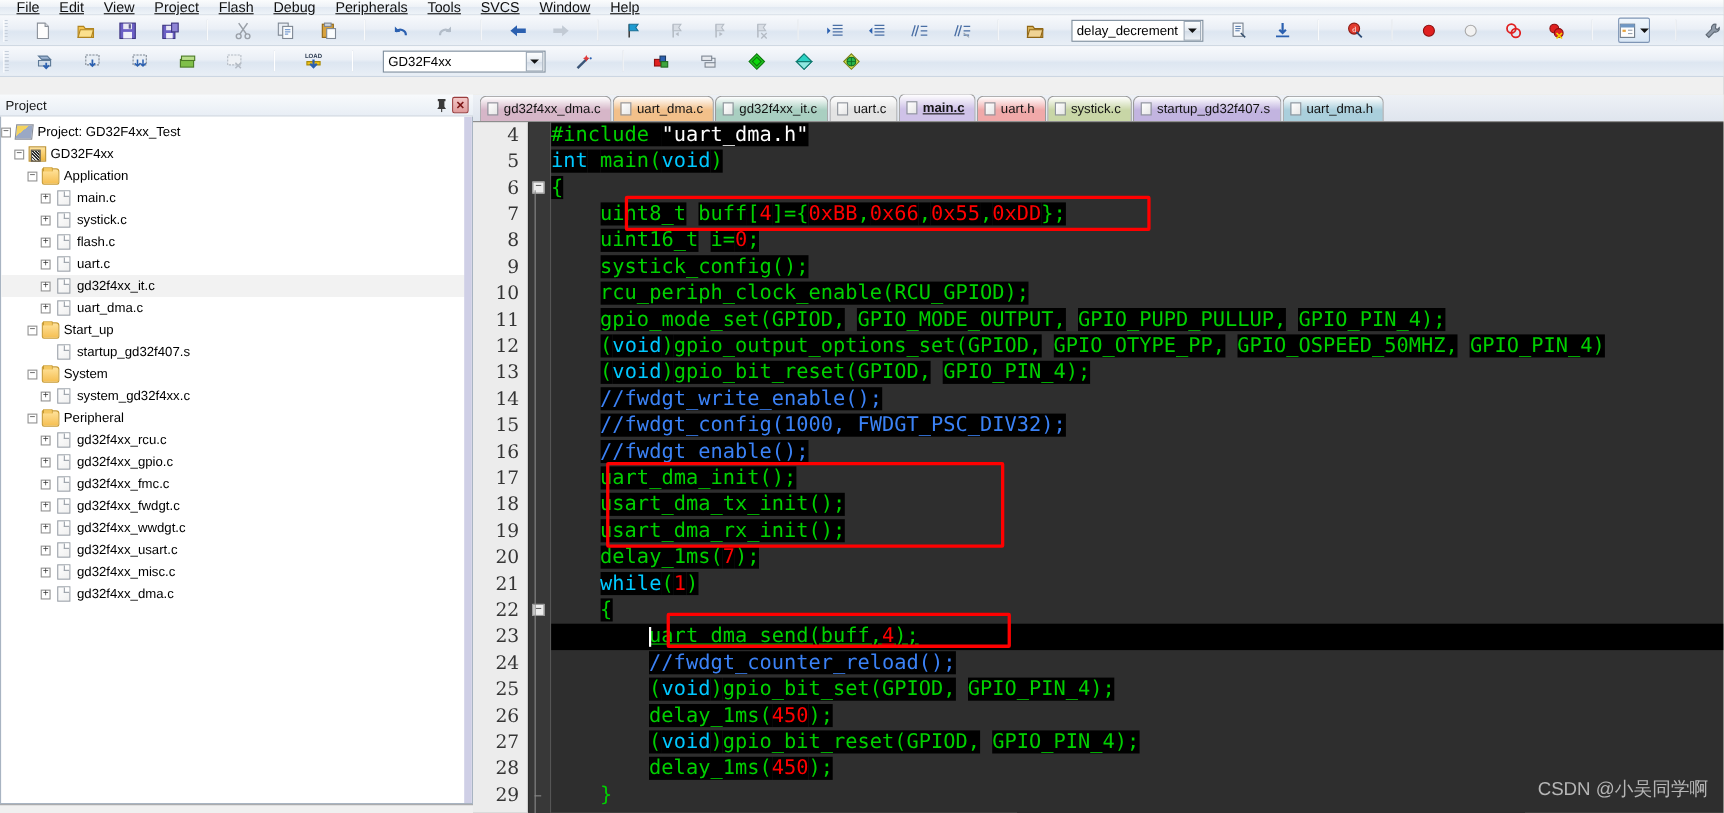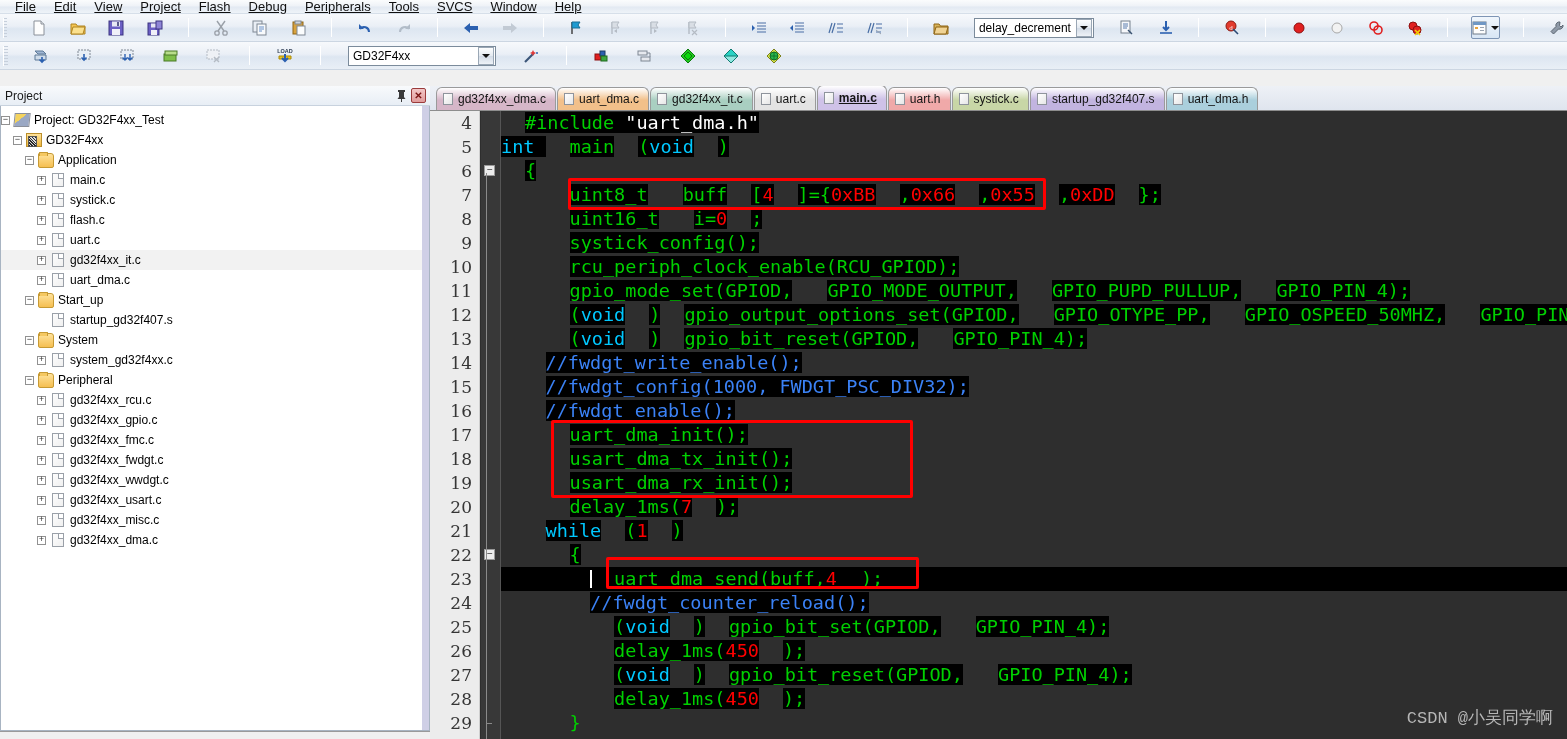--- a/index.html
+++ b/index.html
@@ -182,21 +182,21 @@
   }
   .codearea{ position:absolute; left:71px; top:0; right:0; bottom:0; overflow:hidden; }
   .cline{
     height:24px; line-height:24px;
     font-size:18.5px; white-space:pre;
     font-family:"DejaVu Sans Mono","Liberation Mono",monospace;
     letter-spacing:0px;
   }
   .cline span{ }
   .hl{ background:#000; }
-  .g{ color:#00d000;margin-left:24px; }
+  .g{ color:#00d000; }
   .kw{ color:#00c8ff; }
   .num{ color:#ff0000; }
   .str{ color:#ffffff; }
   .cmt{ color:#3b82f6; }
   .plain{ color:#e8e8e8; }
 
   .foldbox{
     position:absolute; width:11px;height:11px;
     border:1px solid #9a9a9a; background:#ececec; color:#333;
     font-size:10px; line-height:9px; text-align:center;
@@ -205,21 +205,21 @@
   .foldline{ position:absolute; width:1px; background:#8a8a8a; left:5px; }
   .foldtick{ position:absolute; width:6px; height:1px; background:#8a8a8a; left:5px; }
 
   .redbox{ position:absolute; border:3px solid #ff0000; border-radius:2px; pointer-events:none; }
 
   .cursor{ position:absolute; width:2px; background:#fff; }
 
   .watermark{
     position:absolute; right:14px; bottom:10px;
     font-size:17px; color:#b6b6b6;
-    font-family:Liberation Mono, monospace;
+    font-family:Liberation Sans, sans-serif;
   }
 
   
   .treescroll{ position:absolute; right:0; top:0; width:7px; height:100%; background:#cfcfe6; }
   .bottomstrip{ height:8px; background:#f0f0f0; border-top:1px solid #9a9a9a; }
 </style>
 </head>
 <body>
 
 <div id="app">

